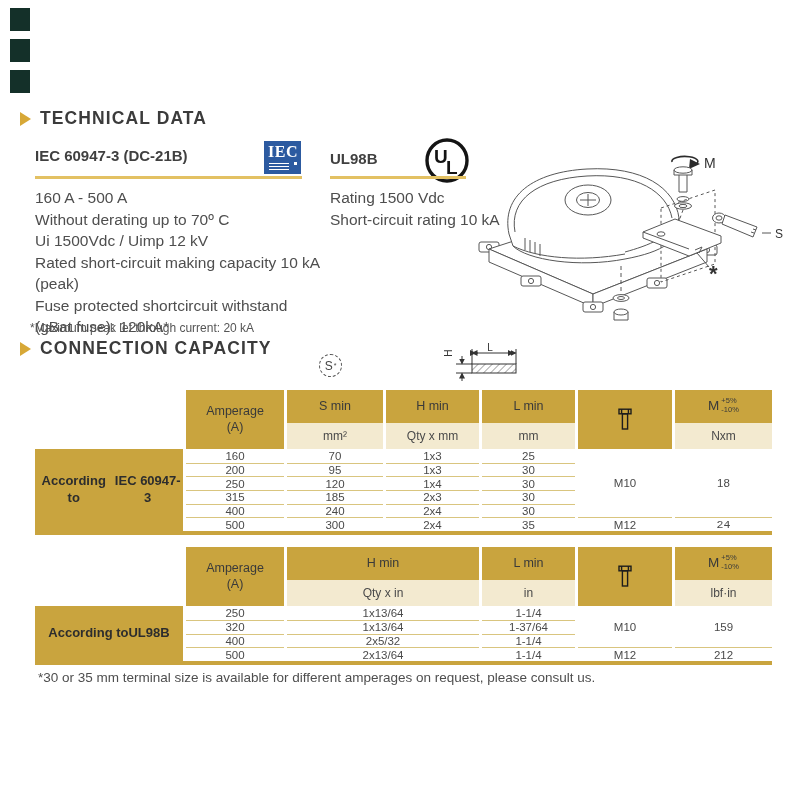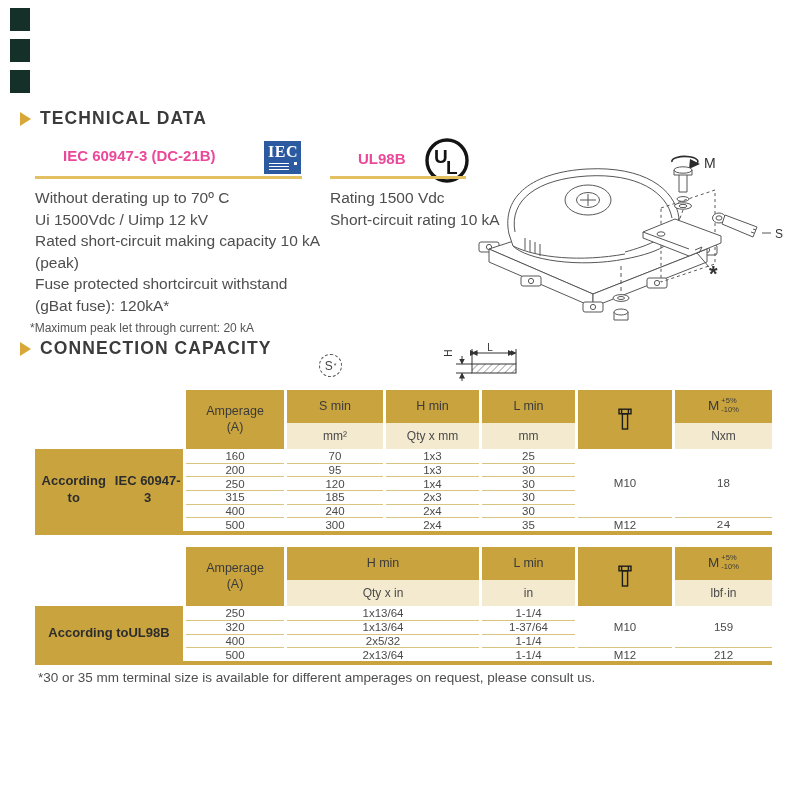--- a/index.html
+++ b/index.html
@@ -13,21 +13,21 @@
     font-family:"Liberation Sans","DejaVu Sans",sans-serif;color:var(--body);
   }
   .abs{position:absolute;}
   
   .edge-tab{position:absolute;left:10px;width:20px;height:23px;background:var(--tab);}
   
   .sec-head{position:absolute;display:flex;align-items:center;gap:9px;}
   .sec-arrow{width:0;height:0;border-left:11px solid #d7a837;border-top:7px solid transparent;border-bottom:7px solid transparent;}
   .sec-title{font-size:17.5px;font-weight:700;letter-spacing:1.1px;color:var(--ink);}
   
-  .blk-head{font-size:15px;font-weight:700;color:#ec4899;margin-left:28px;}
+  .blk-head{font-size:15px;font-weight:700;color:#404040;}
   .gold-rule{position:absolute;height:2.5px;background:var(--rule);}
   .spec-line{font-size:15.5px;line-height:21.5px;color:var(--body);}
   .spec-note{font-size:12px;color:#555;margin-top:3px;}
   
   .iec-logo{position:absolute;width:37px;height:33px;background:var(--iecblue);}
   .iec-logo .txt{position:absolute;left:4px;top:2px;font-family:"Liberation Serif","DejaVu Serif",serif;font-weight:700;font-size:16px;color:#fff;letter-spacing:.5px;}
   .iec-logo .dot{position:absolute;right:4px;bottom:9px;width:3px;height:3px;background:#fff;}
   .iec-logo .bar{position:absolute;left:5px;height:1.5px;background:#fff;}
   
   .s-circle{position:absolute;width:23px;height:23px;border:1.4px dashed #555;border-radius:50%;display:flex;align-items:center;justify-content:center;font-size:12px;color:#444;background:#fff;}
@@ -62,20 +62,21 @@
 <div class="abs blk-head" style="left:35px;top:147px">IEC 60947-3 (DC-21B)</div>
 <div class="iec-logo" style="left:264px;top:141px">
   <span class="txt">IEC</span>
   <span class="dot"></span>
   <span class="bar" style="bottom:10px;width:20px"></span>
   <span class="bar" style="bottom:7px;width:20px"></span>
   <span class="bar" style="bottom:4px;width:20px"></span>
 </div>
 <div class="gold-rule" style="left:35px;top:176px;width:267px"></div>
 <div class="abs" style="left:35px;top:187px;width:300px" id="iec-specs">
+    <div class="spec-line">160 A - 500 A</div>
     <div class="spec-line">Without derating up to 70º C</div>
     <div class="spec-line">Ui 1500Vdc /  Uimp 12 kV</div>
     <div class="spec-line">Rated short-circuit making capacity 10 kA (peak)</div>
     <div class="spec-line">Fuse protected shortcircuit withstand</div>
     <div class="spec-line">(gBat fuse): 120kA*</div>
   </div>
 <div class="abs spec-note" style="left:30px;top:318px">*Maximum peak let through current: 20 kA</div>
 
 <div class="abs blk-head" style="left:330px;top:150px">UL98B</div>
 <svg class="abs" style="left:424px;top:137px" width="46" height="47" viewBox="0 0 46 47">

